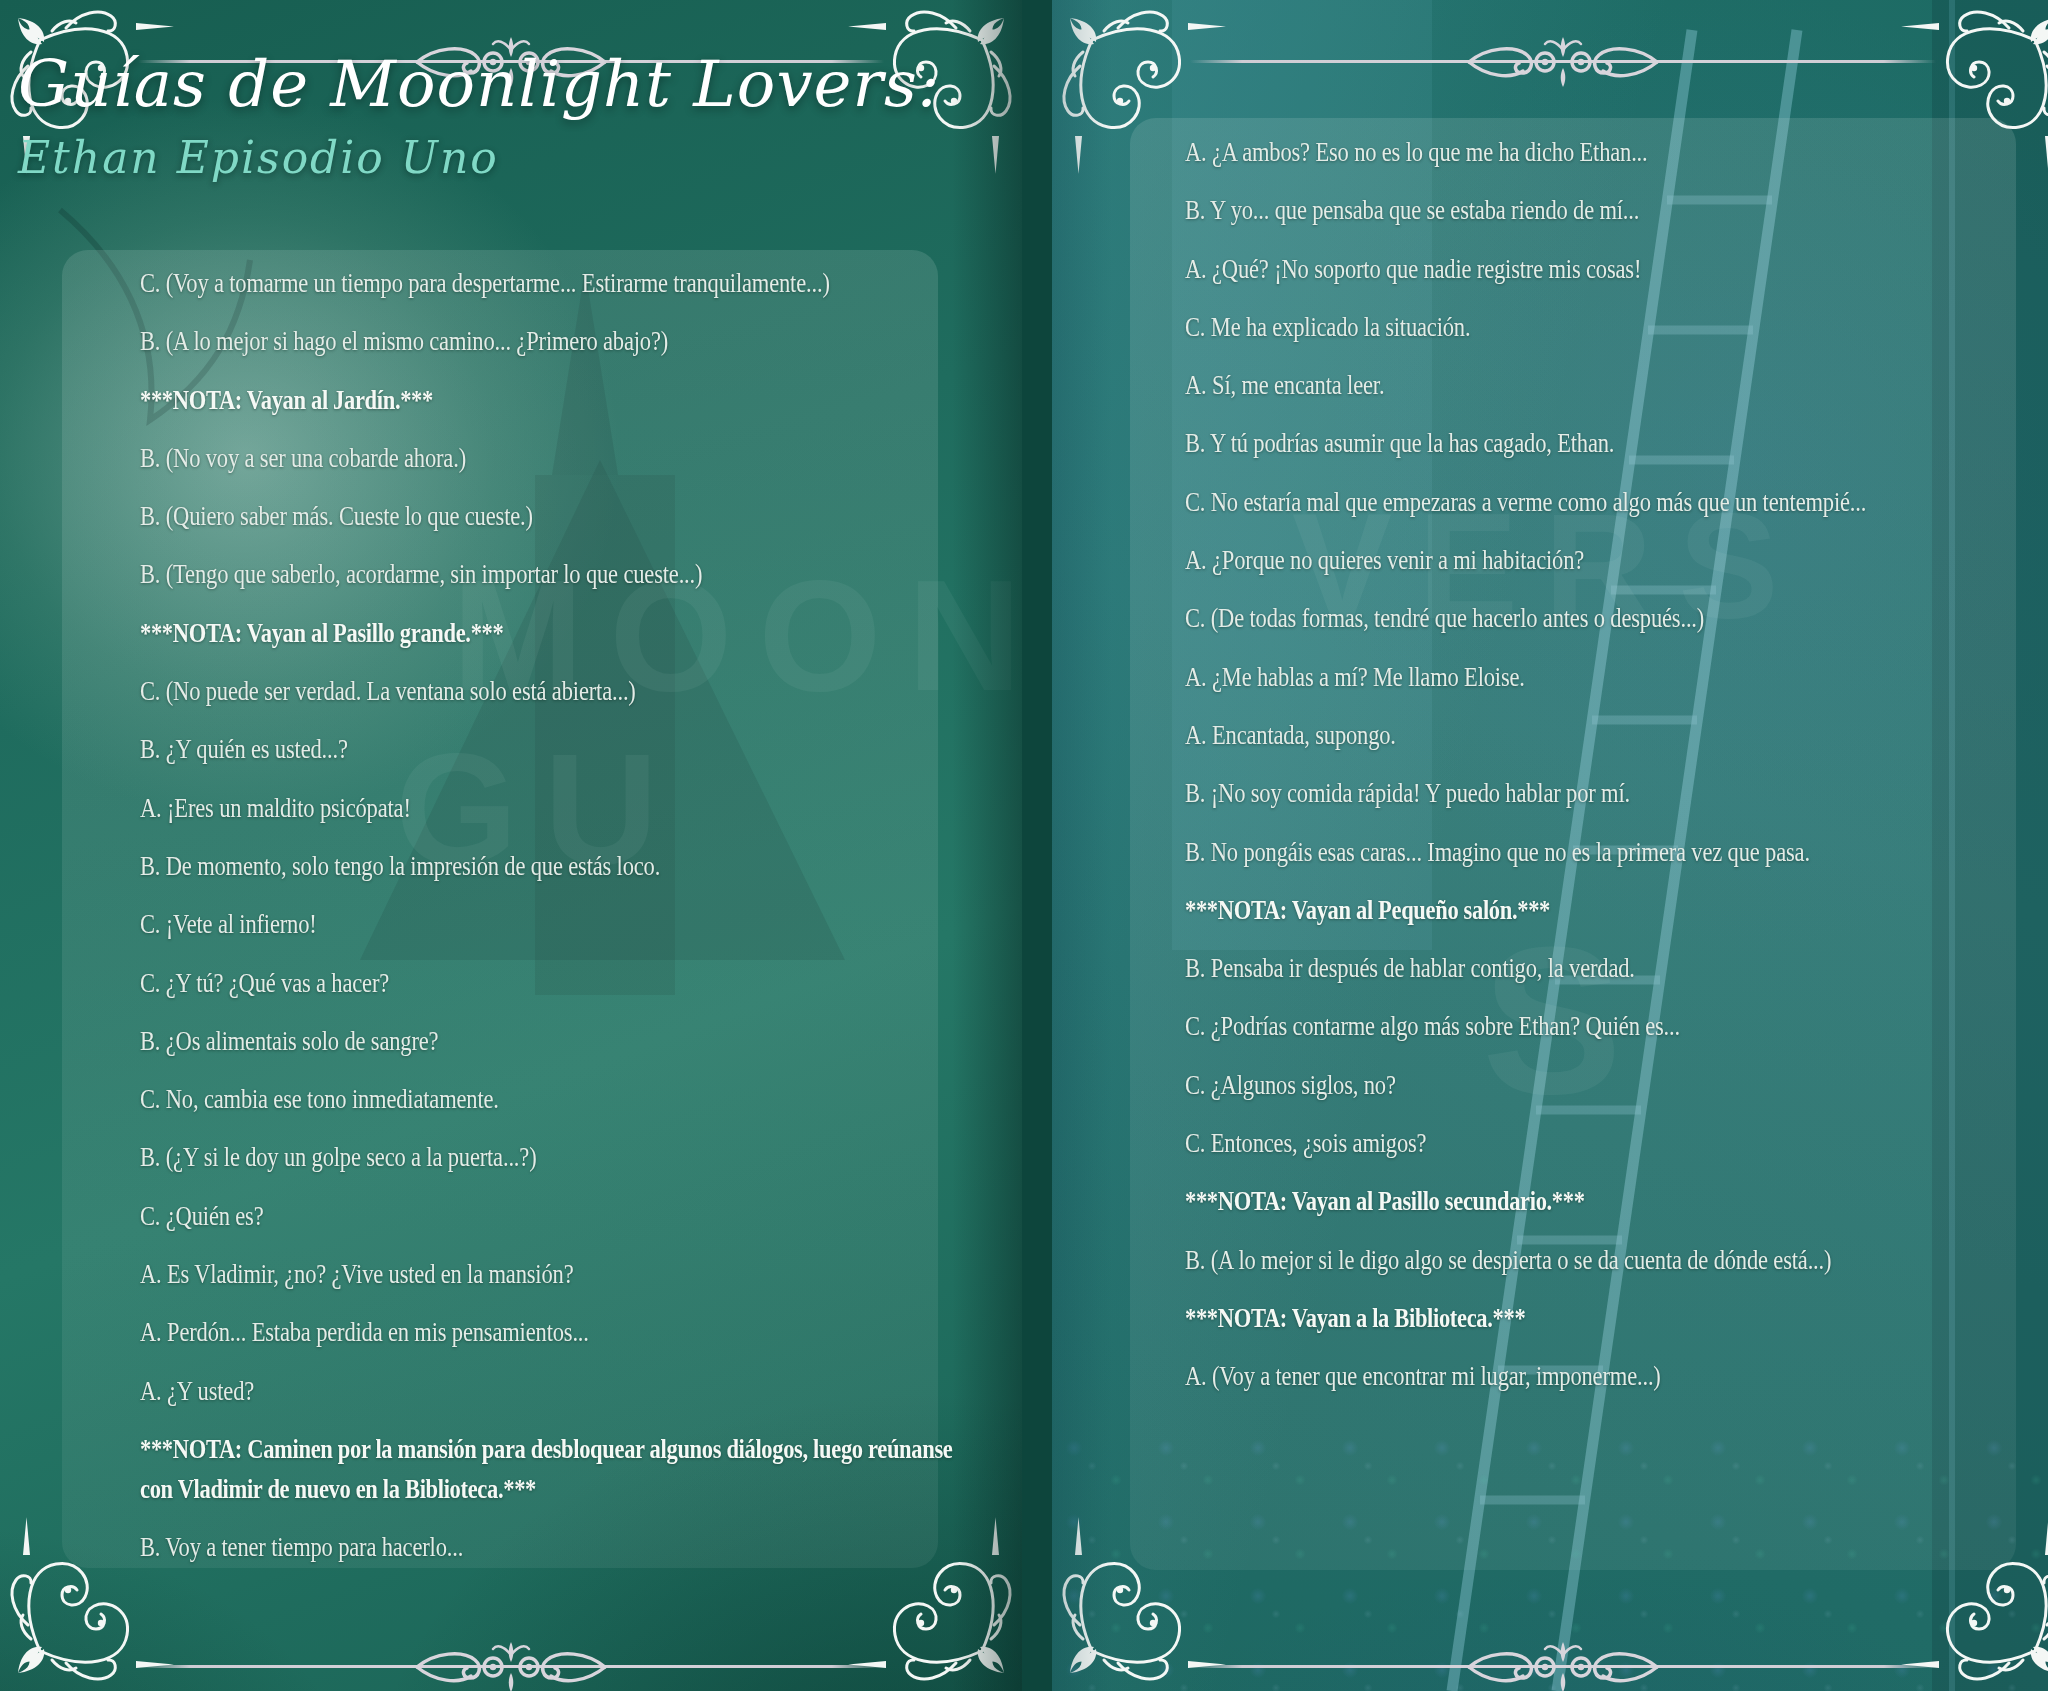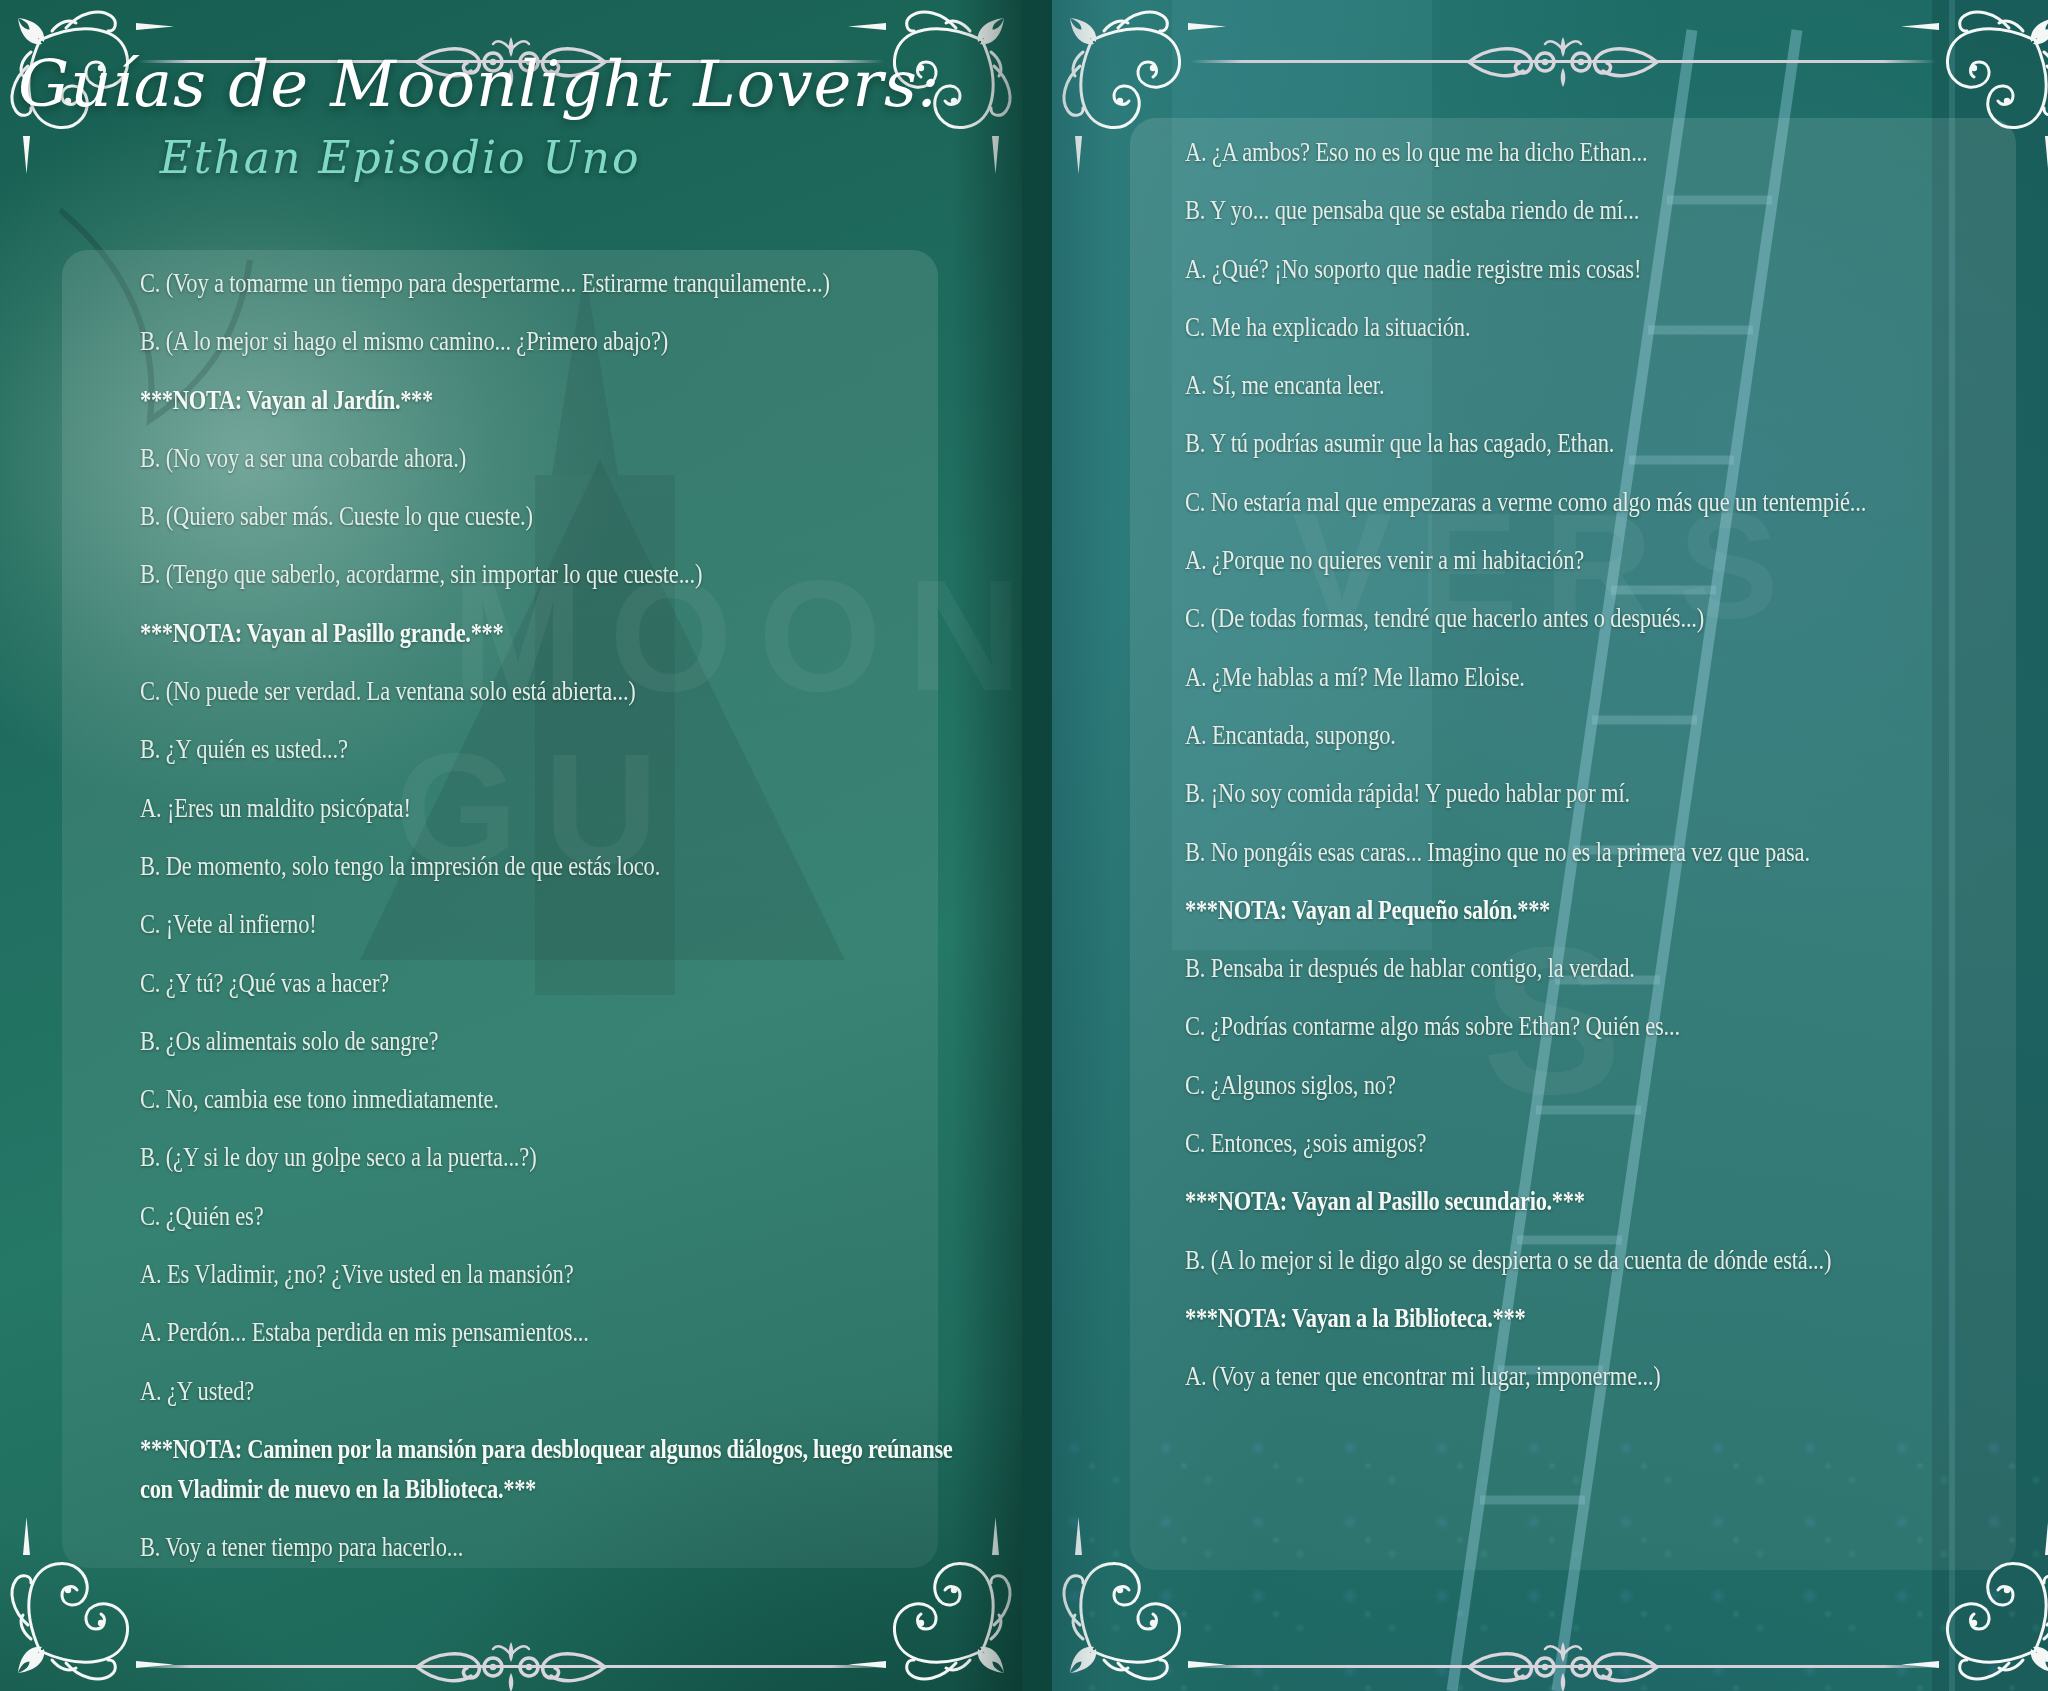--- a/index.html
+++ b/index.html
@@ -52,21 +52,21 @@
   .title{
     position:absolute;left:18px;top:38px;width:764px;
     color:#ffffff;
     font-family:"DejaVu Serif","Liberation Serif",serif;
     font-style:italic;font-weight:400;font-size:64px;line-height:92px;
     text-shadow:0 3px 8px rgba(0,25,20,0.45);
     letter-spacing:1px;white-space:nowrap;
   }
   .subtitle{
     position:absolute;left:18px;top:128px;width:764px;
-    text-align:center;color:#80d9c6;
+    color:#80d9c6;
     font-family:"DejaVu Serif","Liberation Serif",serif;
     font-style:italic;font-weight:400;font-size:44px;line-height:60px;
     text-shadow:0 2px 6px rgba(0,25,20,0.45);
     letter-spacing:2px;white-space:nowrap;
   }
 
   .dialogue-list{
     position:absolute;width:1080px;
     transform:scaleX(0.85);transform-origin:0 0;
   }

